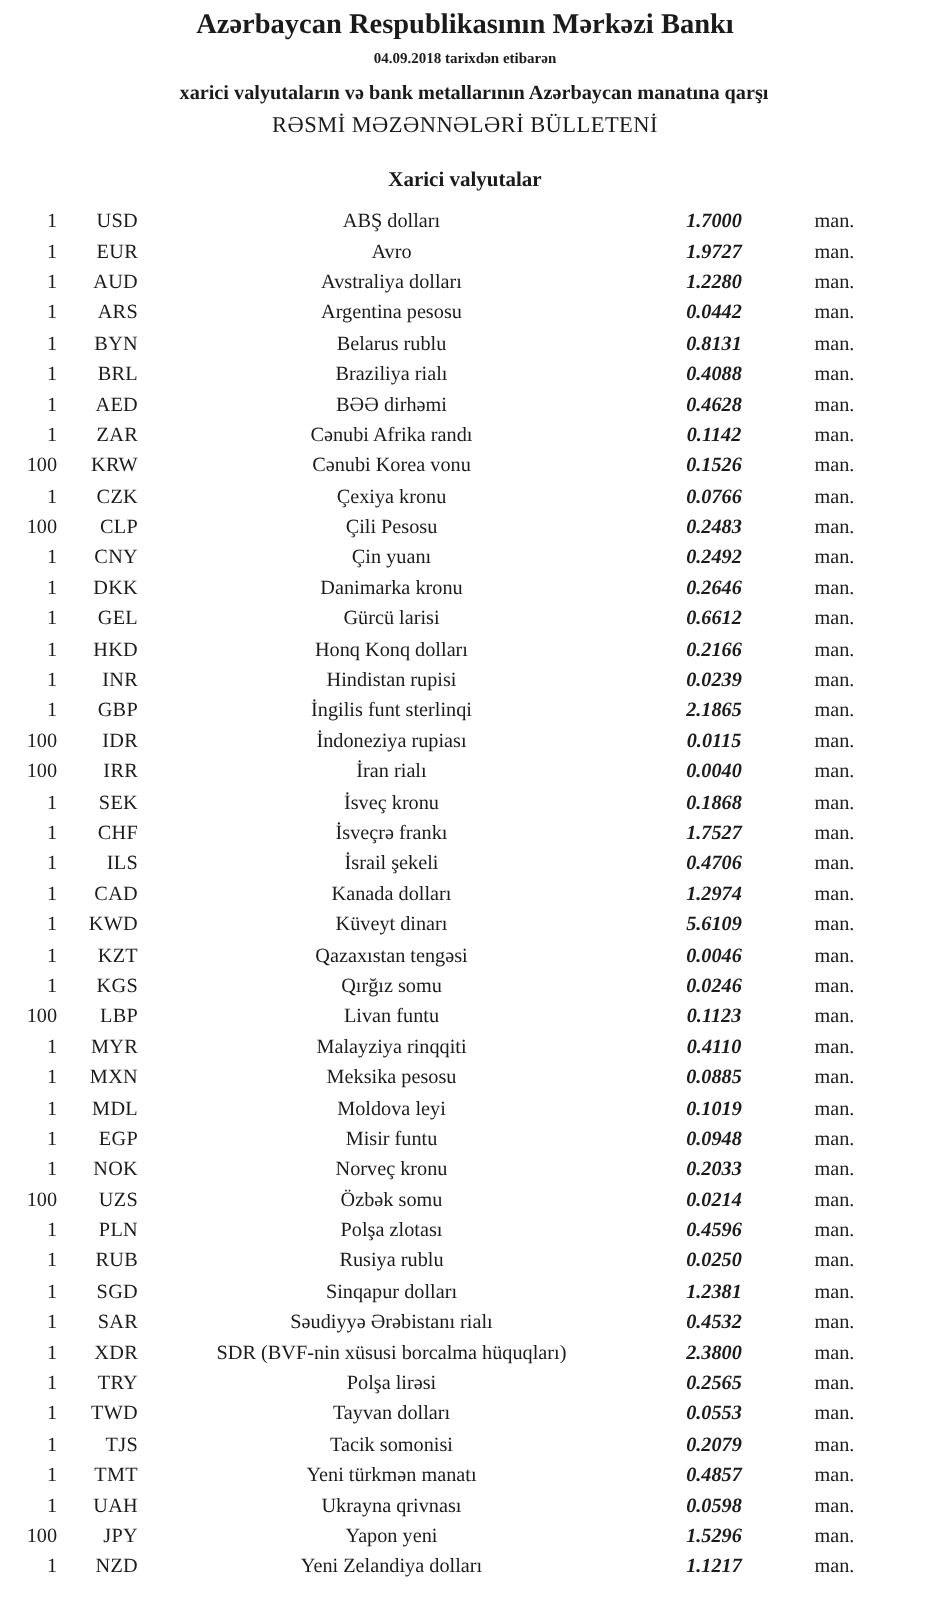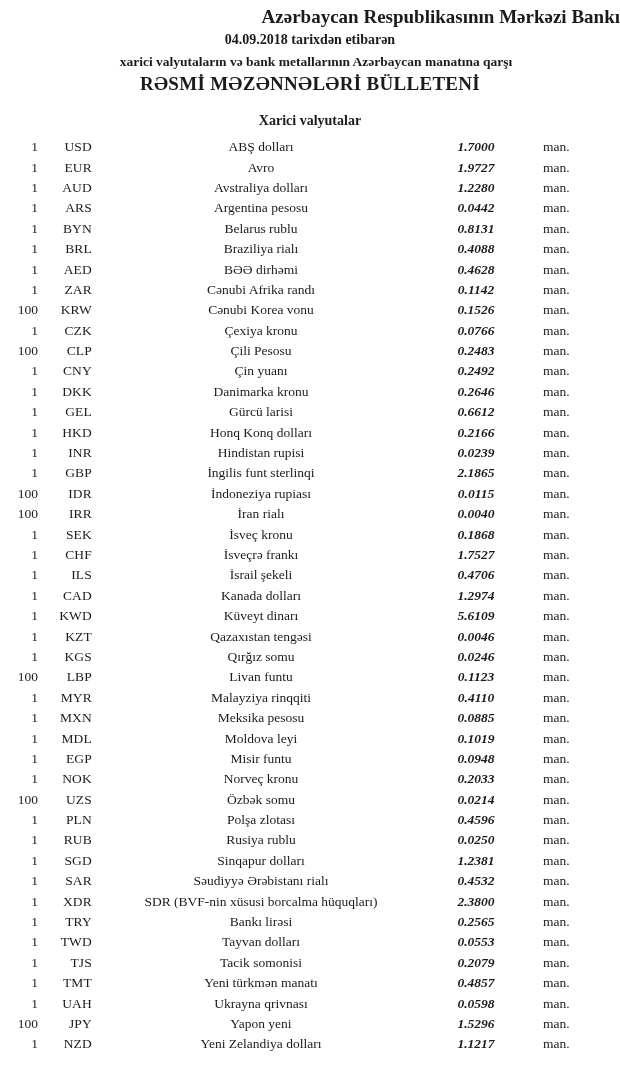--- a/index.html
+++ b/index.html
@@ -18,36 +18,35 @@
   }
   .header {
     text-align: center;
     padding-top: 5px;
   }
   .bank-name {
     font-size: 19px;
     font-weight: bold;
     line-height: 24px;
     margin: 0;
-    text-align: right;
   }
   .date-line {
-    font-size: 14px;
+    font-size: 10px;
     font-weight: bold;
     line-height: 22px;
   }
   .subtitle {
     font-size: 13.5px;
     font-weight: bold;
     line-height: 22px;
     padding-left: 12px;
   }
   .bulletin-title {
-    font-size: 19px;
-    font-weight: bold;
+    font-size: 15px;
+    font-weight: normal;
     line-height: 22px;
     letter-spacing: 0.3px;
   }
   .section-title {
     text-align: center;
     font-size: 14px;
     font-weight: bold;
     line-height: 20px;
     margin-top: 16px;
   }
@@ -363,21 +362,21 @@
       <div class="row">
     <span class="cell-nominal">1</span>
     <span class="cell-code">XDR</span>
     <span class="cell-name">SDR (BVF-nin xüsusi borcalma hüquqları)</span>
     <span class="cell-rate">2.3800</span>
     <span class="cell-unit">man.</span>
   </div>
       <div class="row">
     <span class="cell-nominal">1</span>
     <span class="cell-code">TRY</span>
-    <span class="cell-name">Bankı lirəsi</span>
+    <span class="cell-name">Polşa lirəsi</span>
     <span class="cell-rate">0.2565</span>
     <span class="cell-unit">man.</span>
   </div>
       <div class="row">
     <span class="cell-nominal">1</span>
     <span class="cell-code">TWD</span>
     <span class="cell-name">Tayvan dolları</span>
     <span class="cell-rate">0.0553</span>
     <span class="cell-unit">man.</span>
   </div>

